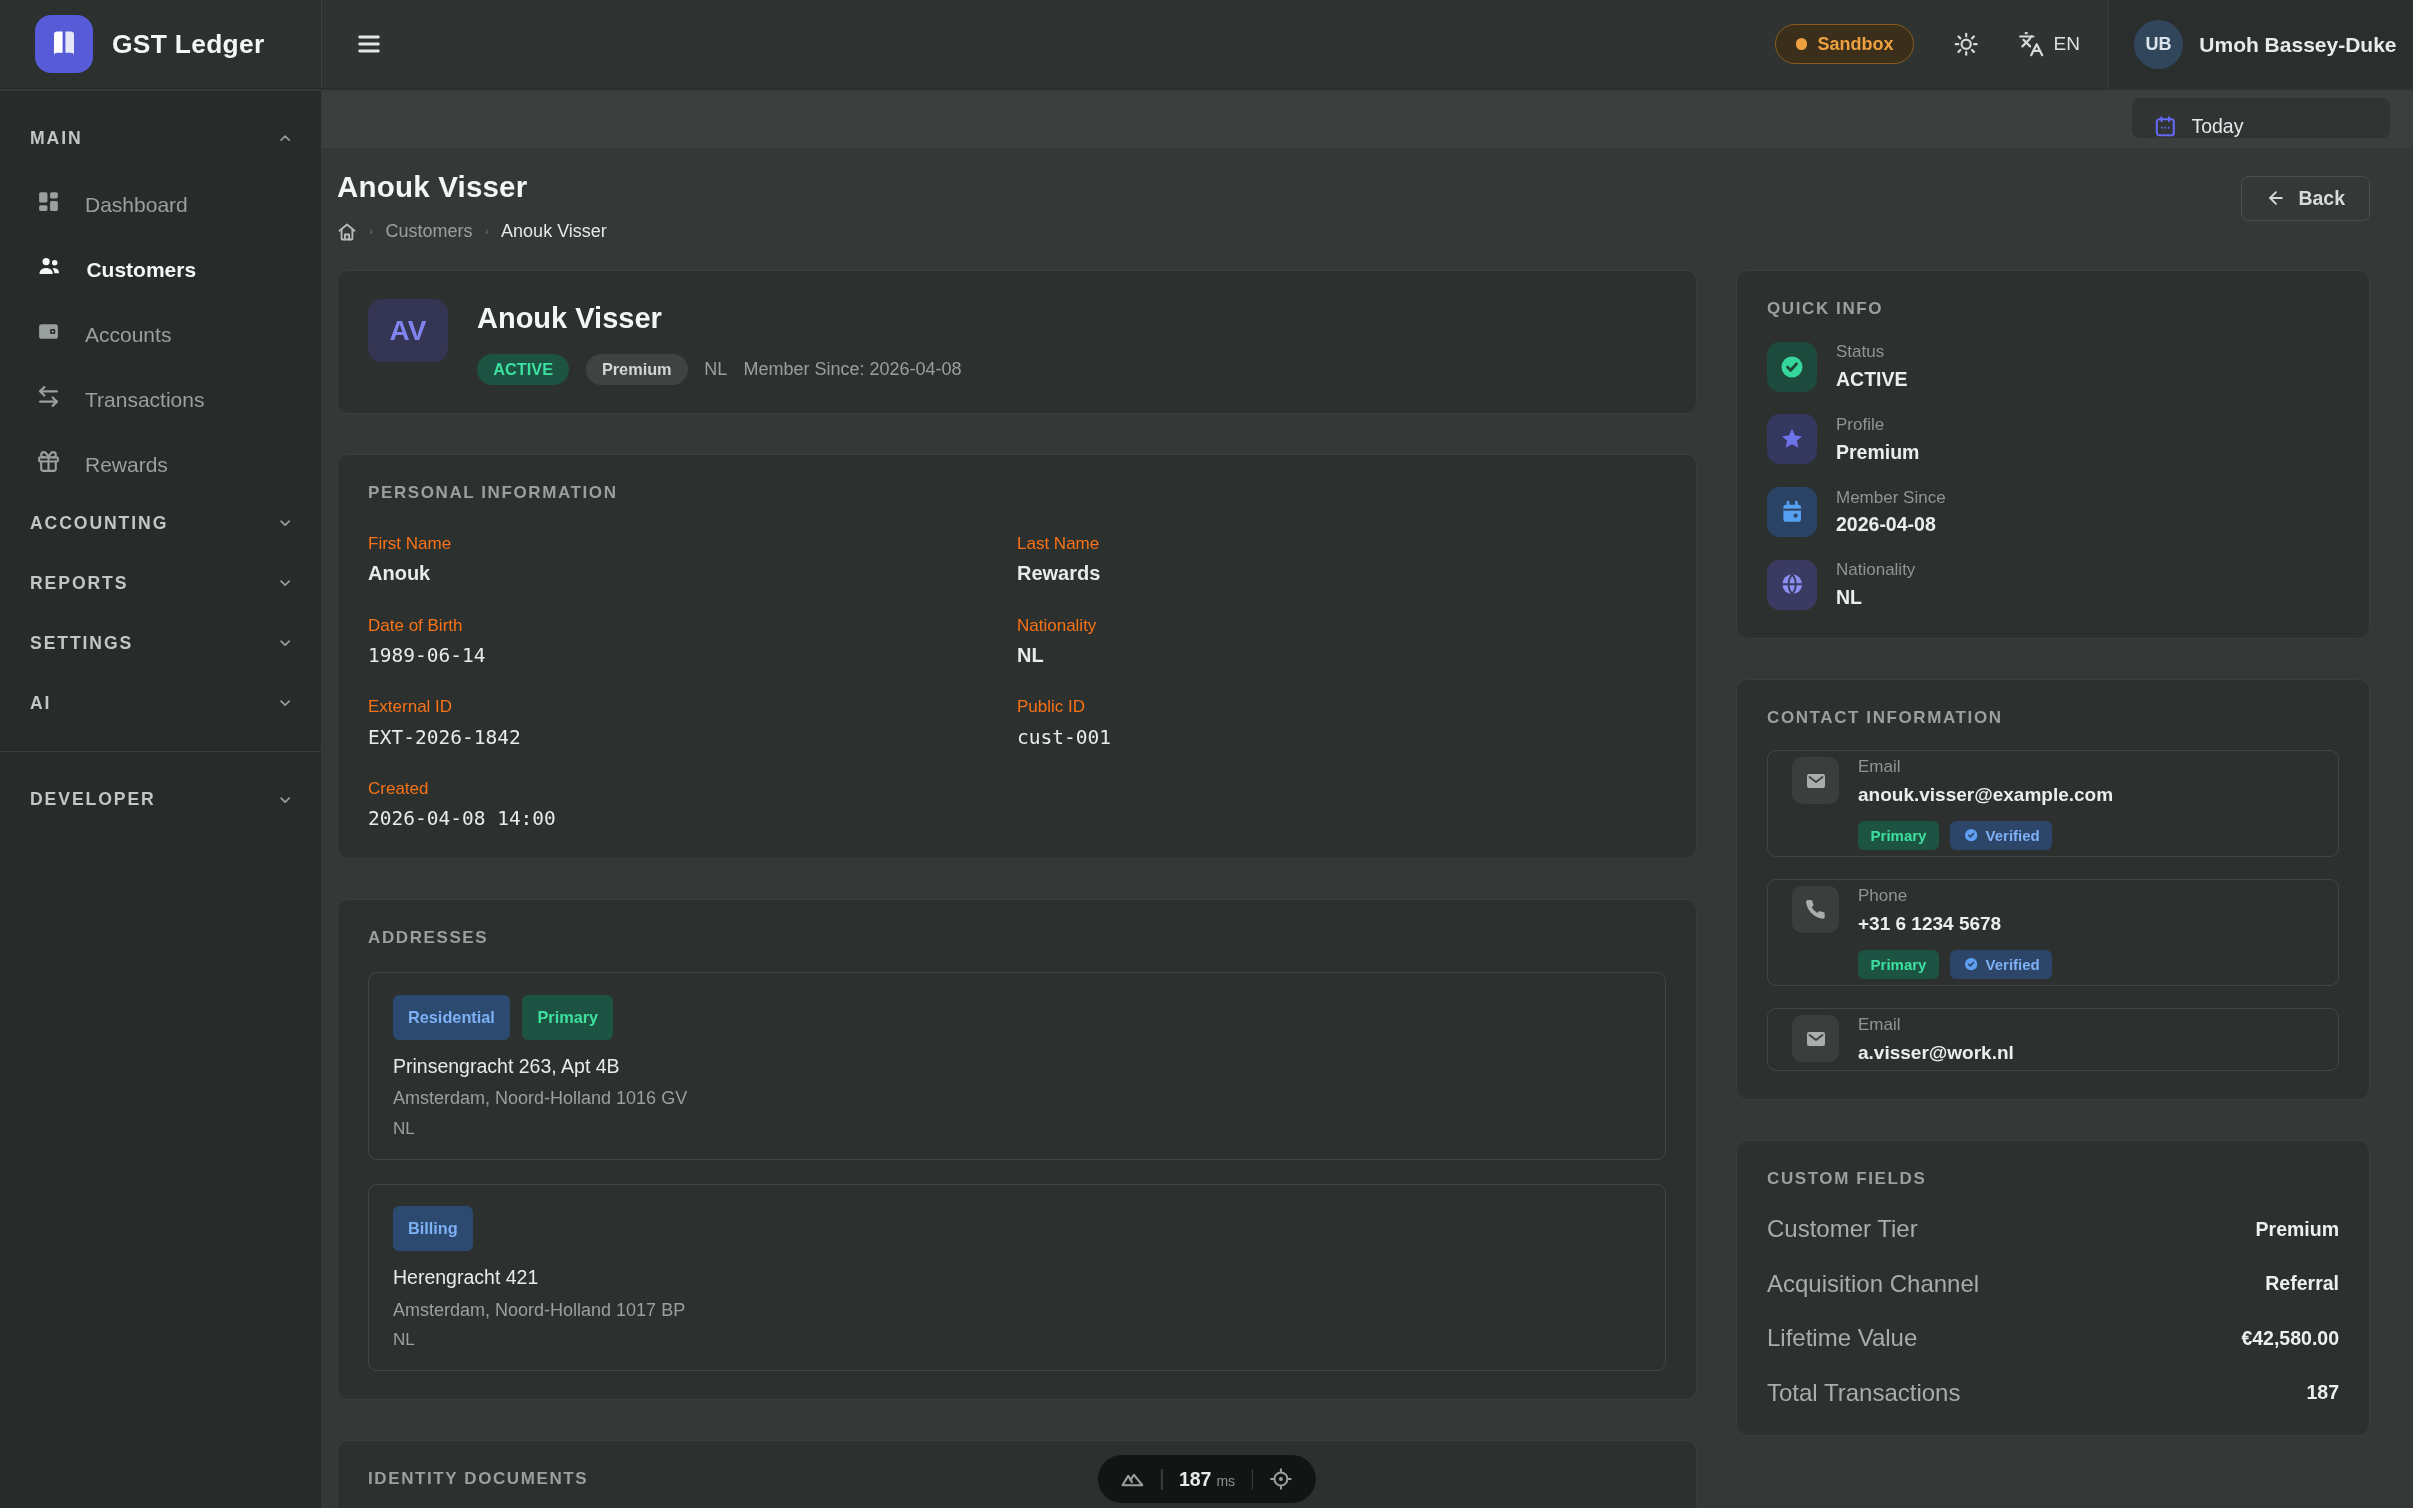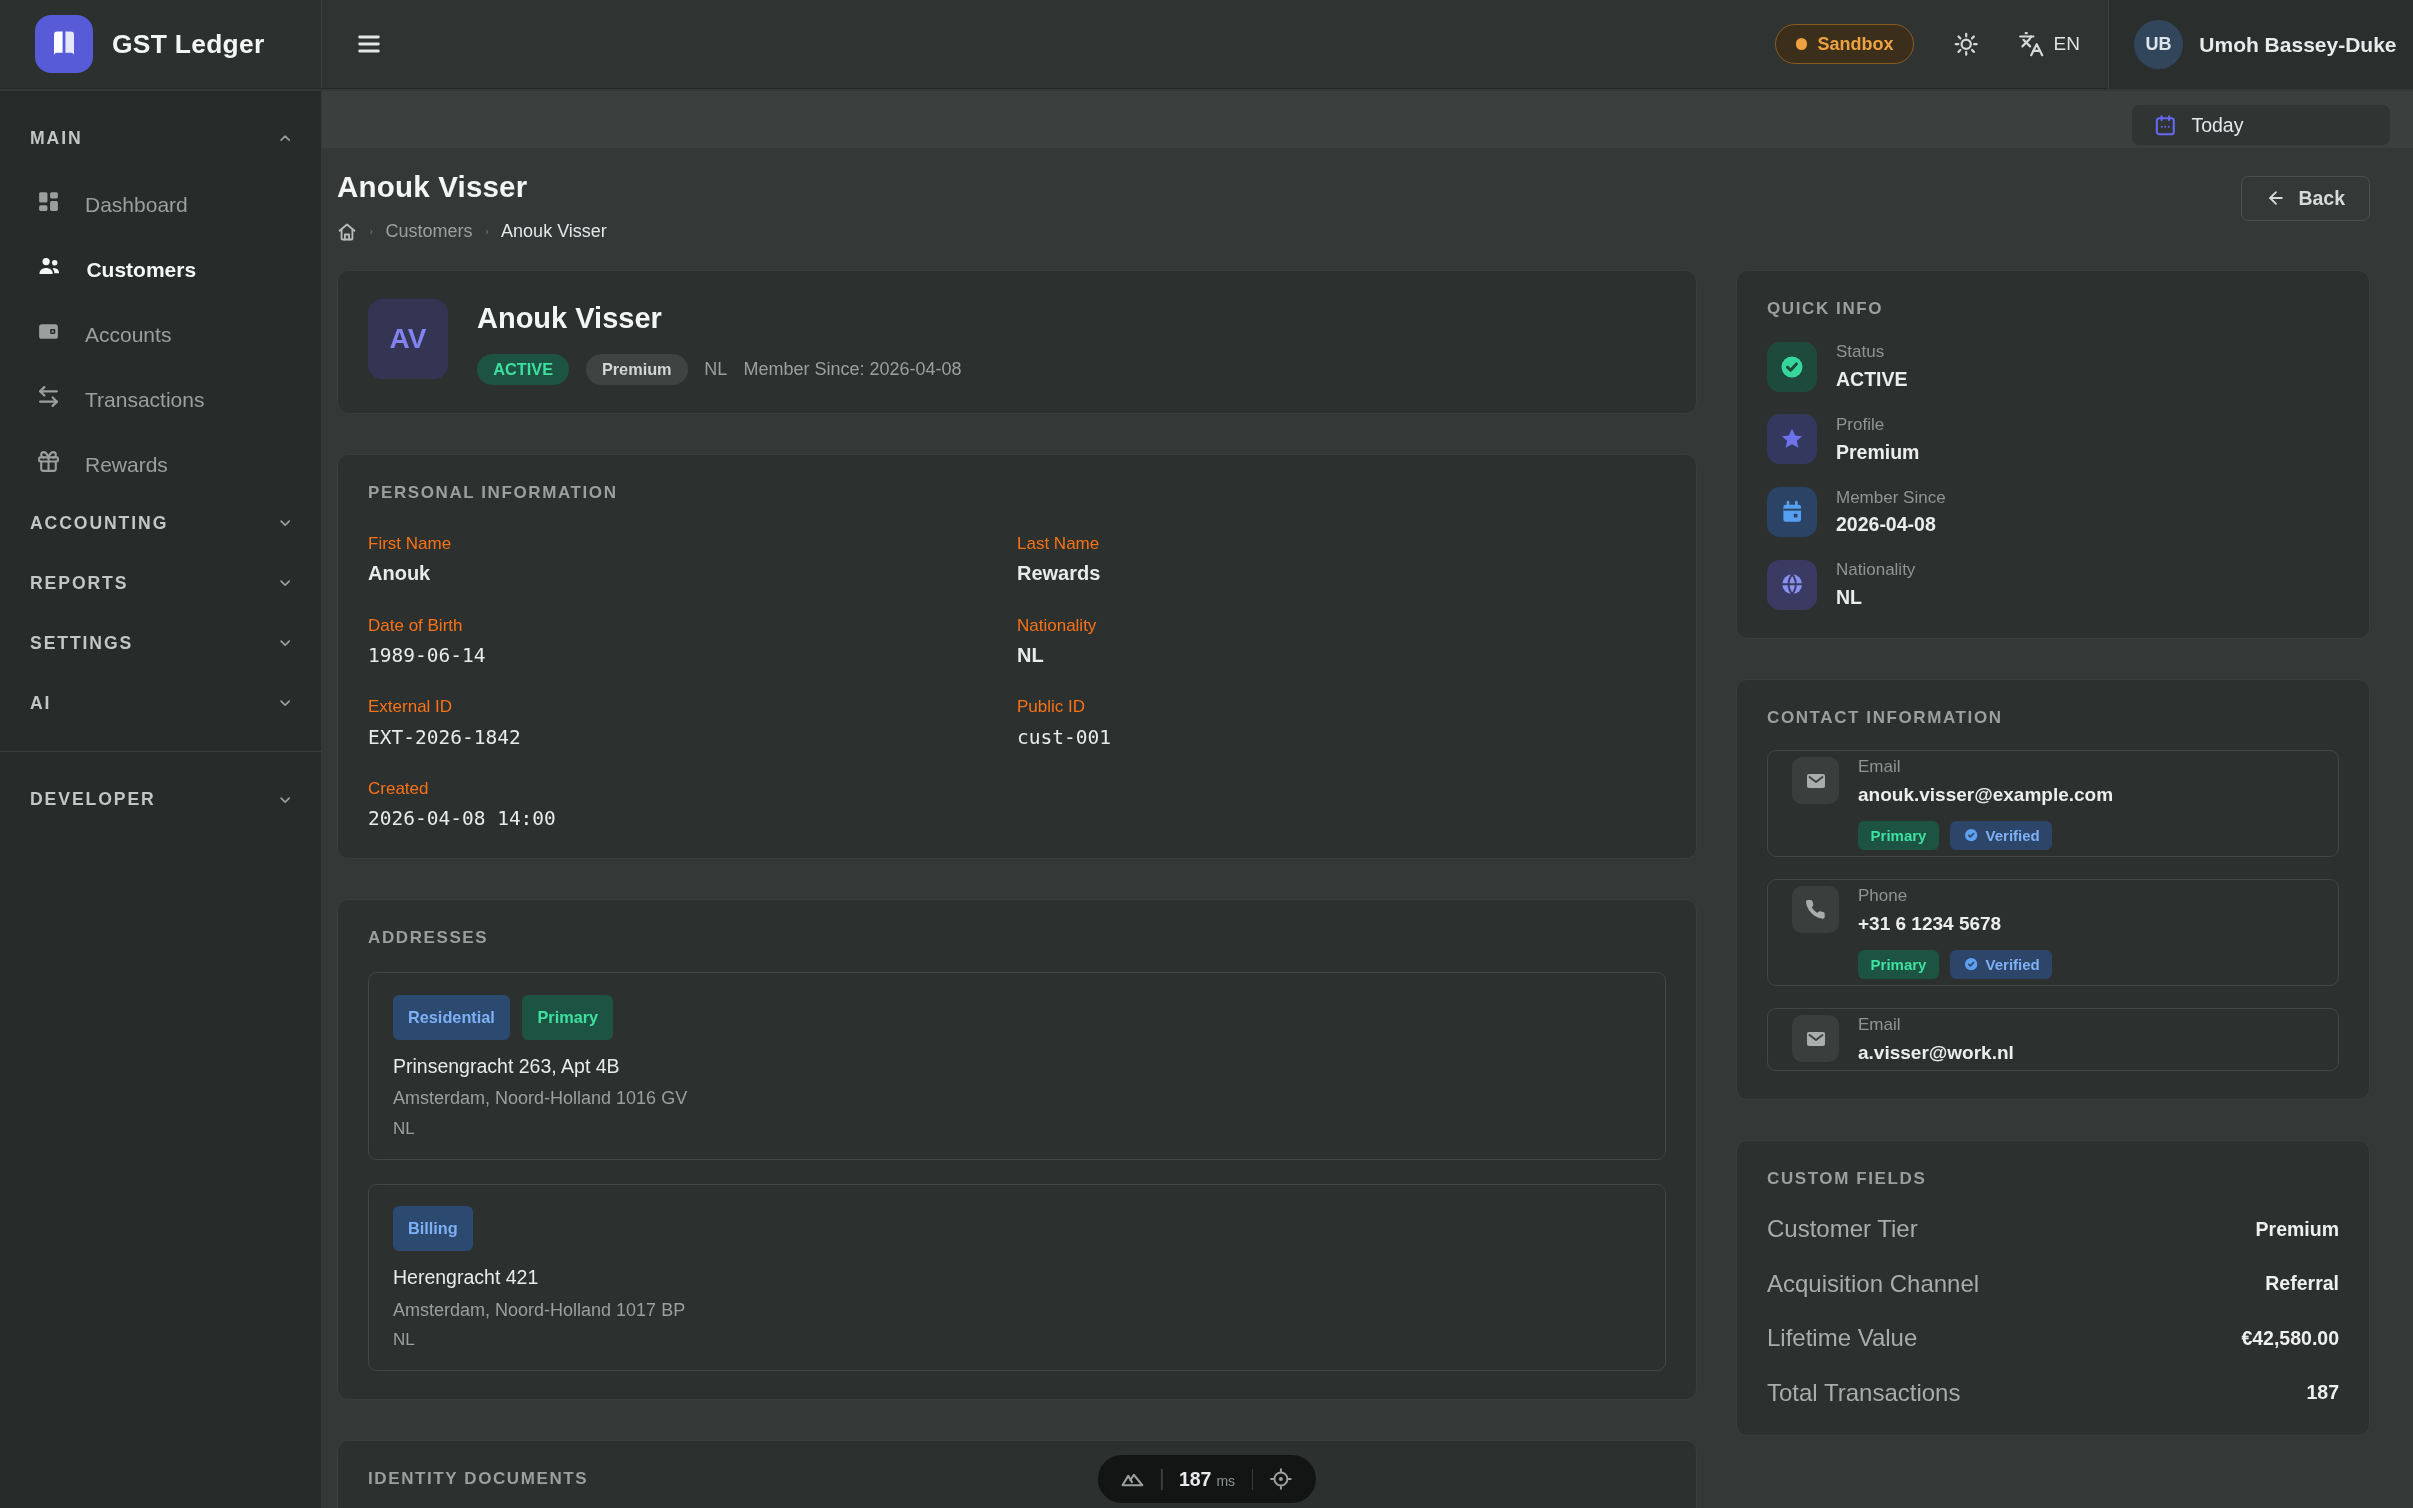--- a/index.html
+++ b/index.html
@@ -46,22 +46,22 @@
   .sec-chev { color:#9aa09e; }
   .nav-item { height:65px; display:flex; align-items:center; gap:24px; padding-left:36px;
     color:#9aa09e; cursor:pointer; }
   .nav-item .nav-label { font-size:21px; font-weight:500;margin-top:8px; }
   .nav-item.active { color:#f5f6f6; }
   .nav-item.active .nav-label { font-weight:700; }
   .side-divider { border-top:0.6px solid #3a3f3d; margin:17.6px 0; }
 
   
   .band { position:absolute; left:322px; top:91px; width:2091px; height:57px; background:#3b3f3e; z-index:3; }
-  .today-btn { position:absolute; right:22.6px; top:14px; width:258px; height:40px; background:#303433;
-    border-radius:7.5px; display:flex; align-items:center; gap:15px; padding:0 21.4px; cursor:pointer; }
+  .today-btn { position:absolute; right:22.6px; top:7px; width:258px; height:40px; background:#303433;
+    border-radius:7.5px; display:flex; align-items:flex-end; gap:15px; padding:0 21.4px; cursor:pointer; }
   .today-label { font-size:19.5px; color:#e5e7eb; }
 
   
   .content { position:absolute; left:322px; top:147px; width:2091px; height:1361px; padding:22.6px 43px 0 15px; }
   .page-head { display:flex; justify-content:space-between; align-items:flex-start; }
   .page-title { font-size:29.5px; font-weight:700; color:#f4f5f5; letter-spacing:0.2px; }
   .breadcrumb { display:flex; align-items:center; gap:12.6px; margin-top:17.6px; color:#9aa09e; }
   .crumb { font-size:18px; color:#9aa09e; cursor:pointer; }
   .crumb.current { color:#e5e7eb; cursor:default; }
   .crumb-sep { color:#787e7b; }
@@ -72,21 +72,21 @@
   .columns { display:flex; gap:39px; margin-top:28px; align-items:flex-start; }
   .col-main { width:1360px; flex:none; }
   .col-side { width:634px; flex:none; }
 
   .card { background:#2c302f; border:0.6px solid #3a3f3d; border-radius:11.3px; padding:28px 30px; }
   .card + .card { margin-top:40px; }
   .card-title { font-size:17px; font-weight:700; letter-spacing:1.6px; color:#9aa09e; }
 
   
   .cust-head { display:flex; gap:29px; align-items:flex-start; }
-  .cust-avatar { width:80px; height:80px; border-radius:14px; background:#343453;
+  .cust-avatar { width:80px; height:63px; border-radius:14px; background:#343453;
     display:flex; align-items:center; justify-content:center; font-size:28px; font-weight:700; color:#8183ef; flex:none; }
   .cust-name { font-size:29px; font-weight:700; color:#f4f5f5; margin-top:2.5px; }
   .cust-meta { display:flex; align-items:center; gap:16.3px; margin-top:19px; }
   .pill { display:inline-flex; align-items:center; border-radius:628px; padding:6.3px 16.3px; font-size:16.3px; font-weight:700; }
   .pill.green { background:#1d5342; color:#3ee0a0; }
   .pill.gray { background:#3f4443; color:#d2d6d4; font-weight:600; }
   .meta-text { font-size:18px; color:#9aa09e; }
 
   
   .fields { display:grid; grid-template-columns:1fr 1fr; }

